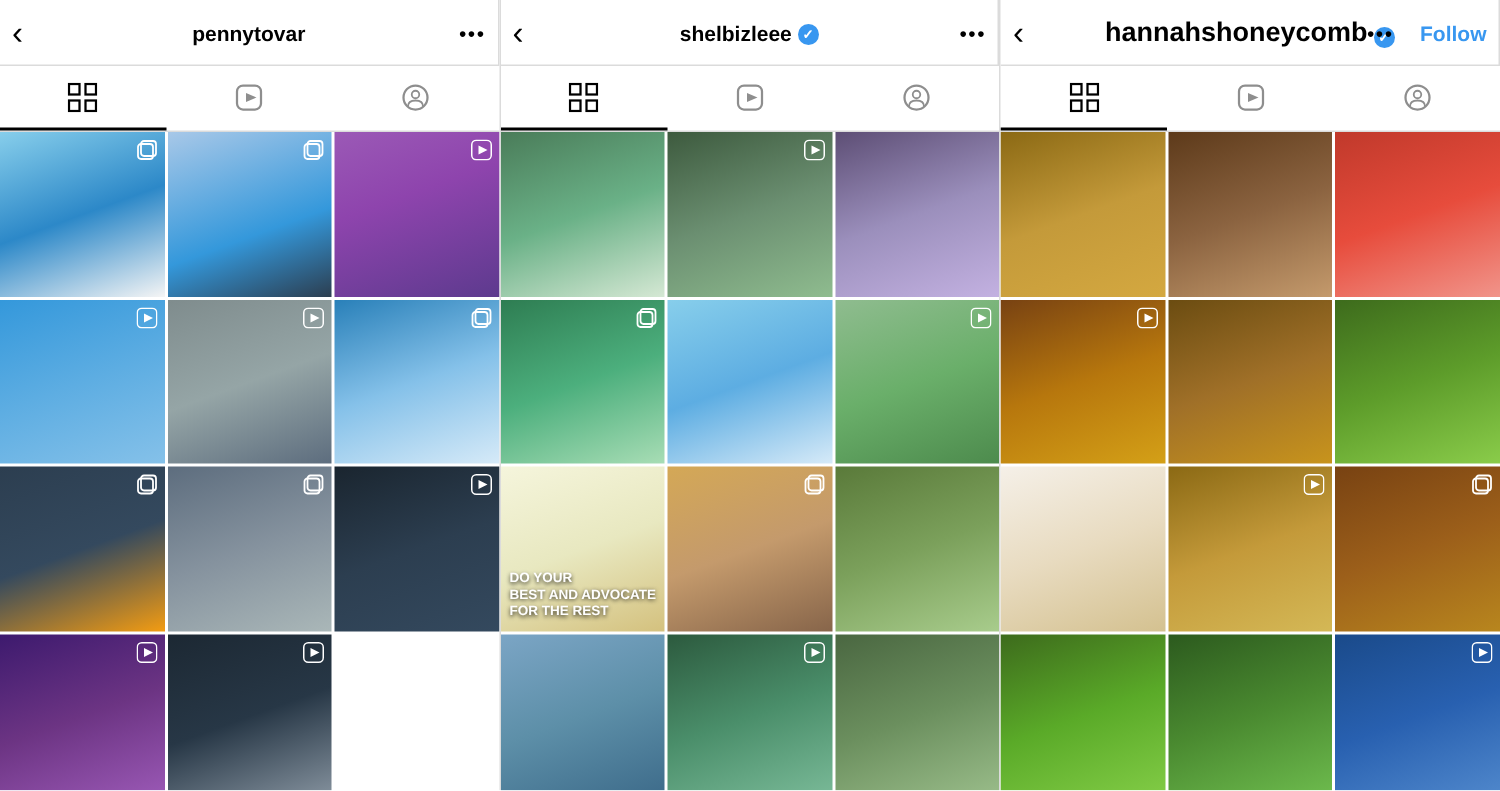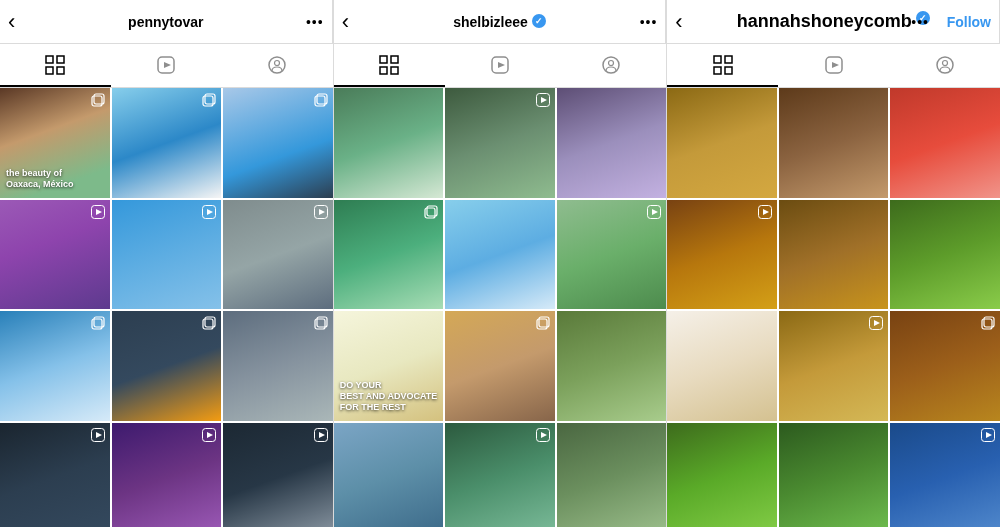--- a/index.html
+++ b/index.html
@@ -33,21 +33,21 @@
       font-size: 16px;
       color: #000;
       cursor: pointer;
       letter-spacing: 2px;
     }
     .profile-name {
       font-size: 14px;
       font-weight: 600;
       color: #000;
       display: flex;
-      align-items: flex-start;
+      align-items: flex-end;
       gap: 4px;
     }
     .verified-badge {
       width: 14px;
       height: 14px;
       background: #3897f0;
       border-radius: 50%;
       display: inline-flex;
       align-items: center;
       justify-content: center;
@@ -177,27 +177,20 @@
         </div>
         <div style="flex: 1 1 0%; display: flex; align-items: center; justify-content: center; cursor: pointer; border-bottom: 2px solid transparent; color: rgb(142, 142, 142); font-size: 18px;">
           <svg width="20" height="20" viewBox="0 0 20 20" fill="none" xmlns="http://www.w3.org/2000/svg">
         <circle cx="10" cy="10" r="8" stroke="#8e8e8e" stroke-width="1.5" fill="none"></circle>
         <circle cx="10" cy="8" r="2.5" stroke="#8e8e8e" stroke-width="1.2" fill="none"></circle>
         <path d="M5 16 Q5 12 10 12 Q15 12 15 16" stroke="#8e8e8e" stroke-width="1.2" fill="none"></path>
       </svg>
         </div>
       </div>
       <div class="photo-grid">
-        <div class="photo-cell penny-r1c1">
-          <span class="multi-icon"><svg width="14" height="14" viewBox="0 0 14 14" fill="none">
-          <rect x="3" y="1" width="10" height="10" rx="2" stroke="white" stroke-width="1.2" fill="none"></rect>
-          <rect x="1" y="3" width="10" height="10" rx="2" stroke="white" stroke-width="1.2" fill="none"></rect>
-        </svg></span>
-          <div class="location-text">the beauty of<br>Oaxaca, México</div>
-        </div>
         <div class="photo-cell penny-r1c2">
           <span class="multi-icon"><svg width="14" height="14" viewBox="0 0 14 14" fill="none">
           <rect x="3" y="1" width="10" height="10" rx="2" stroke="white" stroke-width="1.2" fill="none"></rect>
           <rect x="1" y="3" width="10" height="10" rx="2" stroke="white" stroke-width="1.2" fill="none"></rect>
         </svg></span>
         </div>
         <div class="photo-cell penny-r1c3">
           <span class="multi-icon"><svg width="14" height="14" viewBox="0 0 14 14" fill="none">
           <rect x="3" y="1" width="10" height="10" rx="2" stroke="white" stroke-width="1.2" fill="none"></rect>
           <rect x="1" y="3" width="10" height="10" rx="2" stroke="white" stroke-width="1.2" fill="none"></rect>

